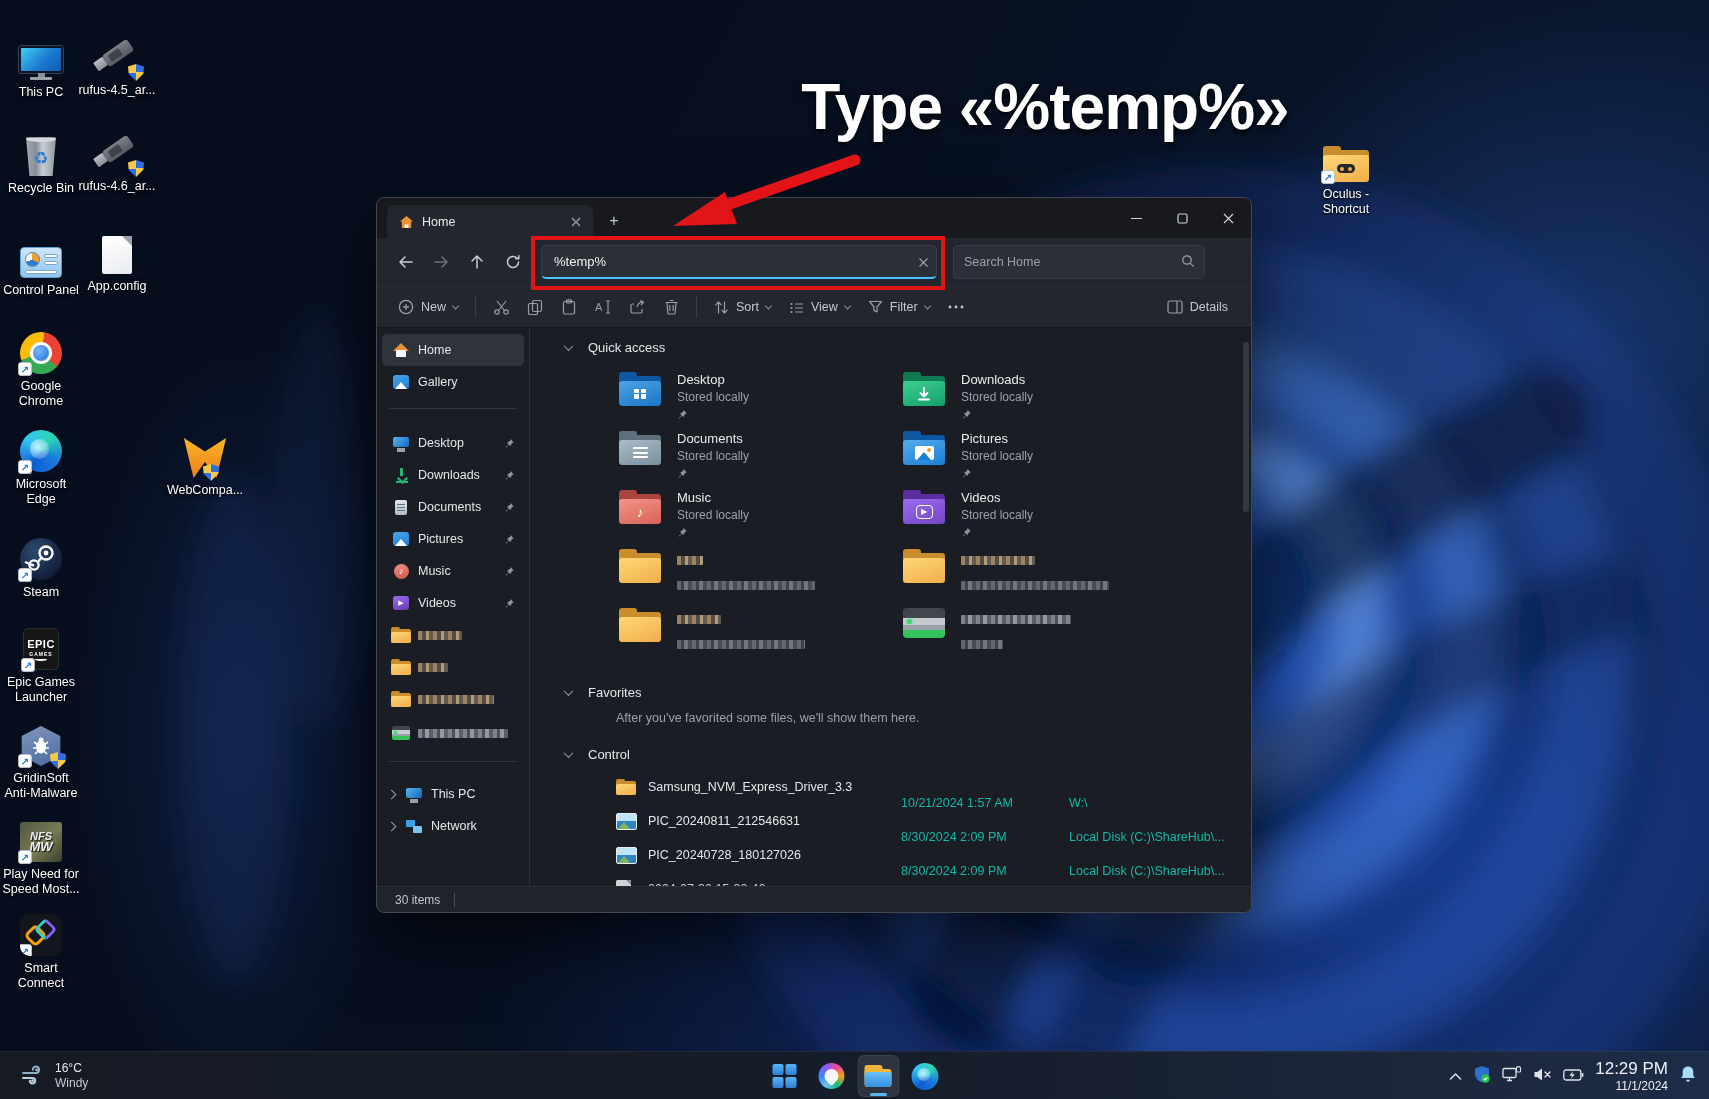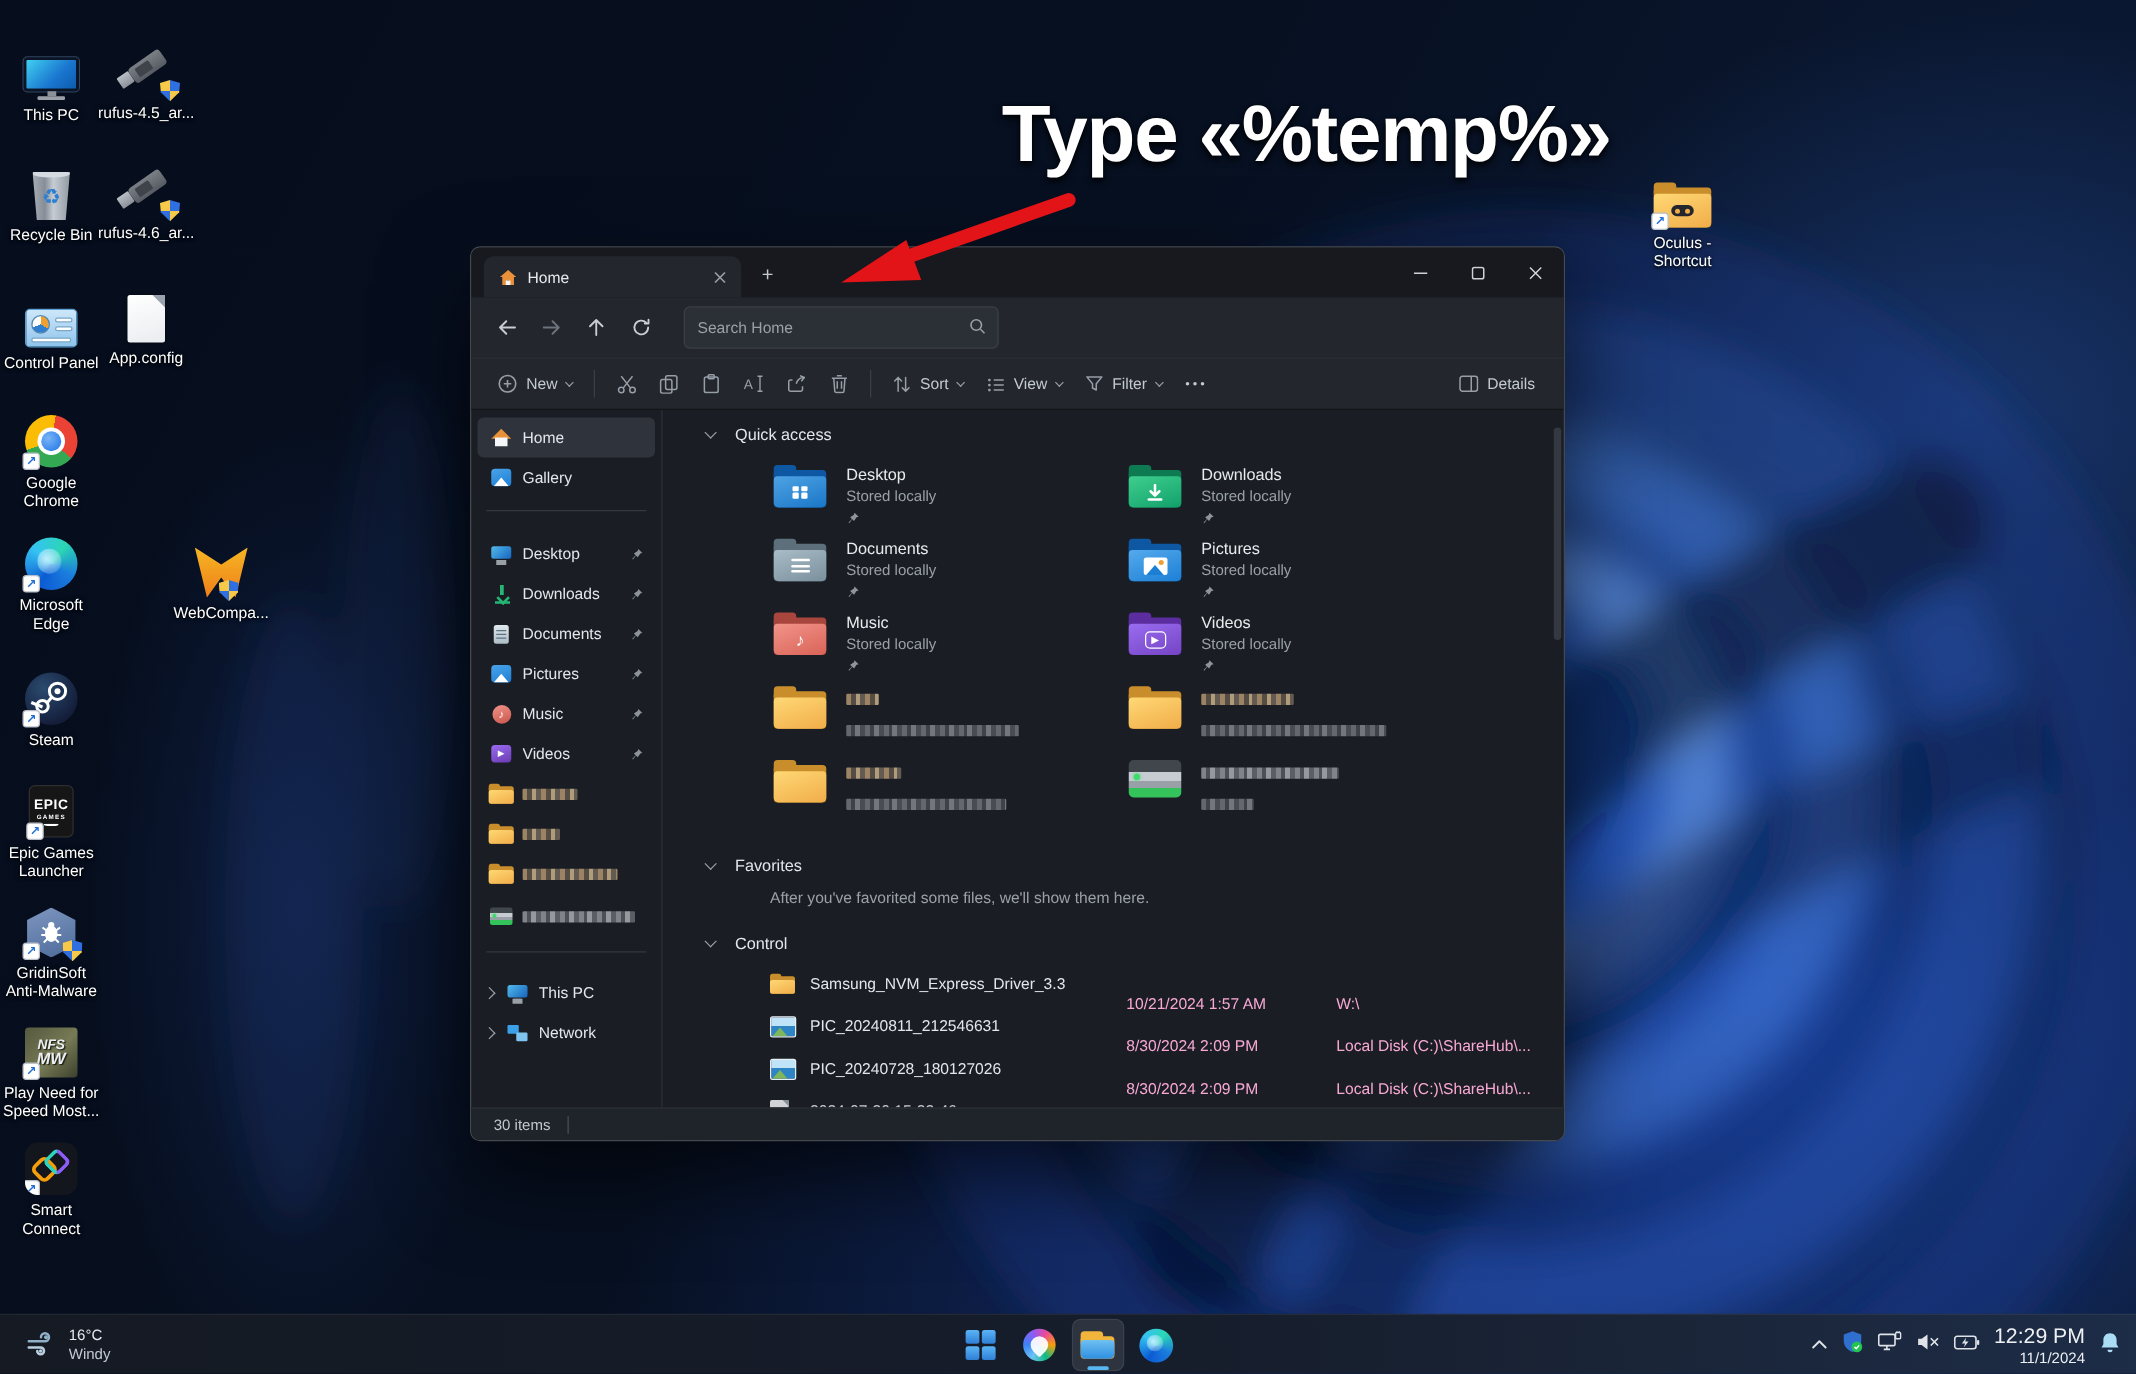--- a/index.html
+++ b/index.html
@@ -198,21 +198,21 @@
   .sdiv { height:1px; background:#33383f; margin:10px 12px; }
 
   .main { flex:1; position:relative; overflow:hidden; }
   .sect-h { position:absolute; display:flex; align-items:center; gap:16px; font-size:13px; color:#e3e6ea; }
   .tile { position:absolute; display:flex; gap:16px; width:270px; }
   .tile .tname { font-size:13px; color:#e8eaed; }
   .tile .tsub { font-size:12px; color:#9aa0a8; margin-top:3px; }
   .tile .pin { margin-top:5px; }
   .rrow { position:absolute; left:86px; right:4px; height:30px; display:grid; grid-template-columns:32px 253px 168px 1fr; align-items:center; }
   .rrow .rname { font-size:12.5px; color:#e3e6ea; white-space:nowrap; overflow:hidden; }
-  .rrow .rdate,.rrow .rloc { font-size:12.5px; color:#f9a8d4; white-space:nowrap; overflow:hidden;margin-top:32px; }
+  .rrow .rdate,.rrow .rloc { font-size:12.5px; color:#14b8a6; white-space:nowrap; overflow:hidden;margin-top:32px; }
   .fav-empty { position:absolute; font-size:12.5px; color:#9aa0a8; }
   .scrollthumb { position:absolute; right:2px; top:14px; width:6px; height:170px; border-radius:3px; background:#4a4f57; opacity:.55; }
 
   .statusbar { position:absolute; left:0; right:0; bottom:0; height:26px; background:#1f232a; border-top:1px solid #2c3036;
     display:flex; align-items:center; padding-left:18px; font-size:12px; color:#c3c9d1; gap:14px; z-index:5; }
   .statusbar .sbdiv { width:1px; height:14px; background:#4a4f57; }
 
   
   .si-home { width:16px; height:14px; position:relative; }
   .si-home::before { content:""; position:absolute; left:0; top:0; border-style:solid; border-width:0 8px 8px 8px; border-color:transparent transparent #e8913a transparent; }
@@ -345,21 +345,21 @@
   <div class="lbl">Google Chrome</div>
 </div>
 <div class="dicon" style="left:0;top:424px">
   <div class="ic">
       <div class="ic-edge">
         <span class="ovl-arrow">↗</span>
       </div>
     </div>
   <div class="lbl">Microsoft Edge</div>
 </div>
-<div class="dicon" style="left:136px;top:430px">
+<div class="dicon" style="left:164px;top:430px">
   <div class="ic">
       <div class="ic-webc"></div>
       <span class="ovl-shield" style="right:8px"></span>
     </div>
   <div class="lbl">WebCompa...</div>
 </div>
 <div class="dicon" style="left:0;top:532px">
   <div class="ic">
     <div class="ic-steam">
       <svg width="42" height="42" viewBox="0 0 42 42">
@@ -486,20 +486,27 @@
         <svg width="16" height="16" viewBox="0 0 16 16">
           <path d="M8 14V2M3 7l5-5 5 5" fill="none" stroke="#c9ced6" stroke-width="1.5" stroke-linecap="round" stroke-linejoin="round"></path>
         </svg>
       </span>
     <span class="navbtn">
         <svg width="16" height="16" viewBox="0 0 16 16">
           <path d="M13.5 8a5.5 5.5 0 1 1-1.6-3.9" fill="none" stroke="#c9ced6" stroke-width="1.5" stroke-linecap="round"></path>
           <path d="M13.8 1.8v3h-3" fill="none" stroke="#c9ced6" stroke-width="1.5" stroke-linecap="round" stroke-linejoin="round"></path>
         </svg>
       </span>
+    <div class="addr-wrap">
+      <input class="addr" value="%temp%" style="">
+      <span class="addr-x"><svg width="11" height="11" viewBox="0 0 11 11">
+            <path d="M1.5 1.5l8 8M9.5 1.5l-8 8" stroke="#9aa0a8" stroke-width="1.2"></path>
+          </svg></span>
+      <div class="red-annot"></div>
+    </div>
     <div class="search">
       <input placeholder="Search Home" style="">
       <span class="mag"><svg width="14" height="14" viewBox="0 0 14 14">
             <circle cx="6" cy="6" r="4.2" fill="none" stroke="#9aa0a8" stroke-width="1.3"></circle>
             <path d="M9.4 9.4l3.2 3.2" stroke="#9aa0a8" stroke-width="1.3"></path>
           </svg></span>
     </div>
   </div>
 
   <div class="toolbar">

